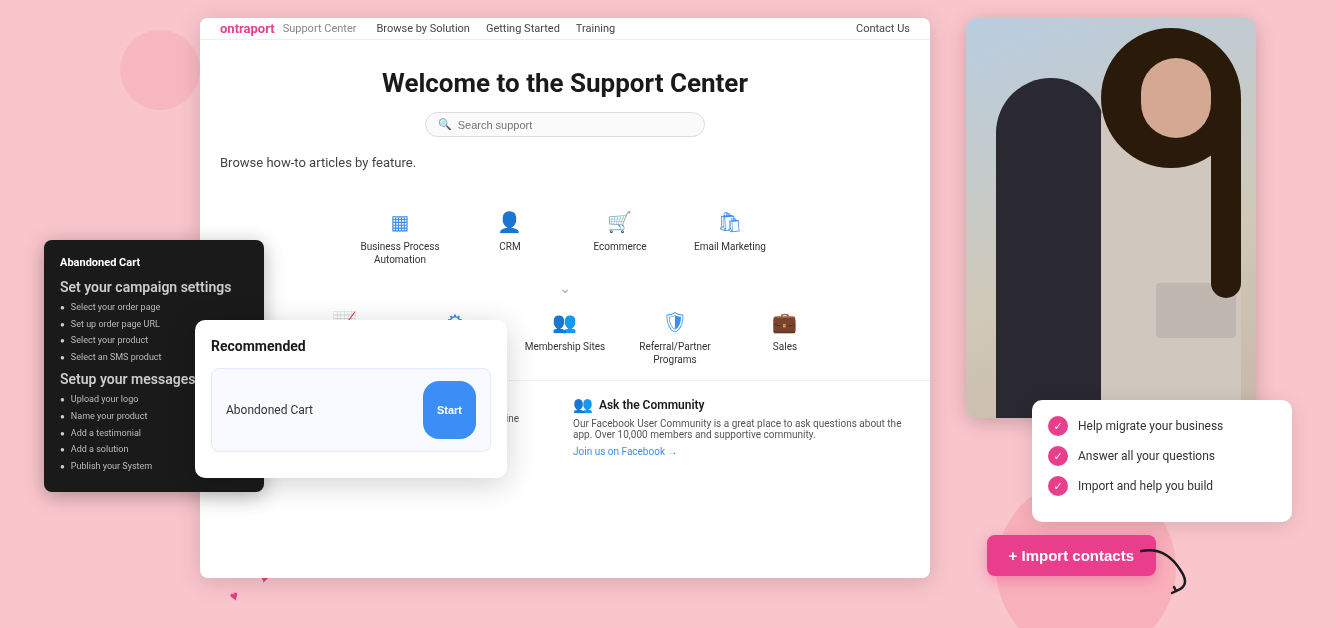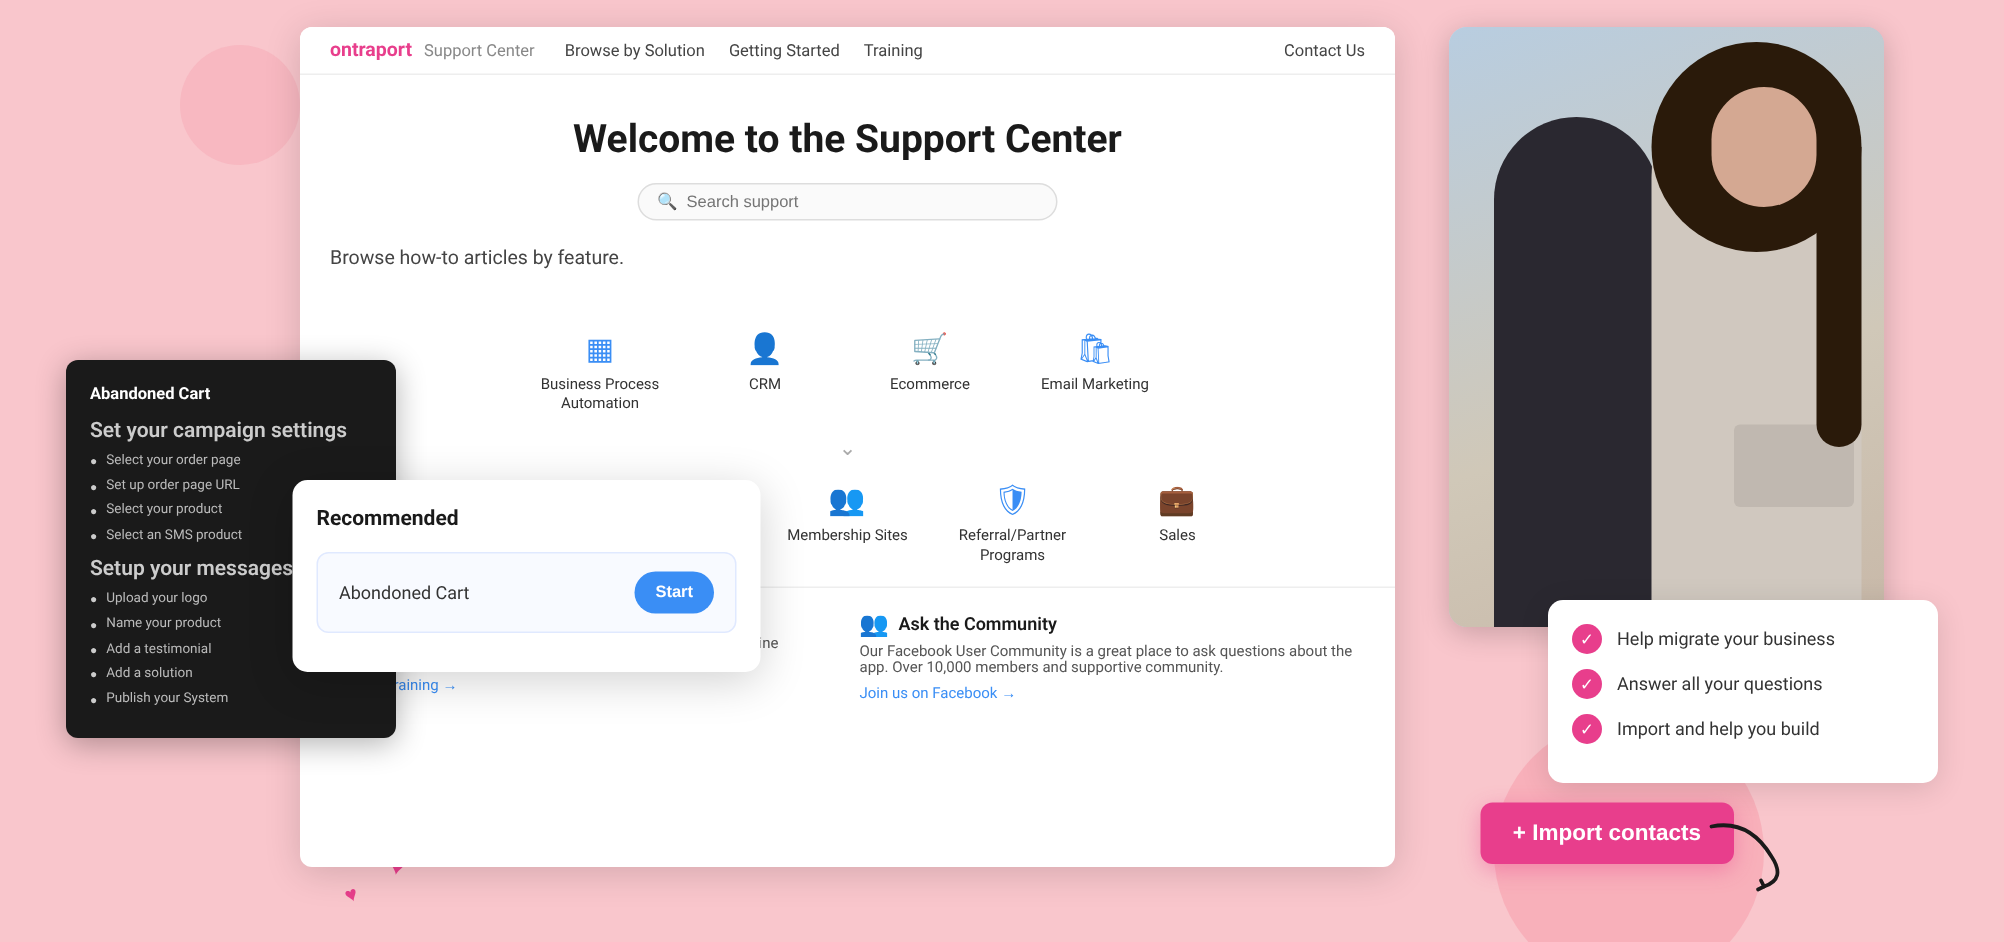--- a/index.html
+++ b/index.html
@@ -23,21 +23,21 @@
       border-radius: 8px;
       box-shadow: 0 4px 24px rgba(0,0,0,0.15);
       overflow: hidden;
     }
 
     
     .nav-bar {
       display: flex;
       align-items: center;
       padding: 0 20px;
-      height: 32px;
+      height: 22px;
       border-bottom: 1px solid #eee;
       background: #fff;
     }
     .nav-logo {
       font-size: 13px;
       font-weight: 700;
       color: #1a1a1a;
       margin-right: 8px;
     }
     .nav-logo span {
@@ -294,21 +294,21 @@
     }
     .rec-item-label {
       font-size: 12px;
       color: #333;
     }
     .start-btn {
       background: #3a8ef5;
       color: #fff;
       border: none;
       border-radius: 16px;
-      padding: 8px 14px;
+      padding: 23px 14px;
       font-size: 11px;
       font-weight: 600;
       cursor: pointer;
     }
 
     
     .help-panel {
       position: absolute;
       top: 400px;
       right: 44px;

